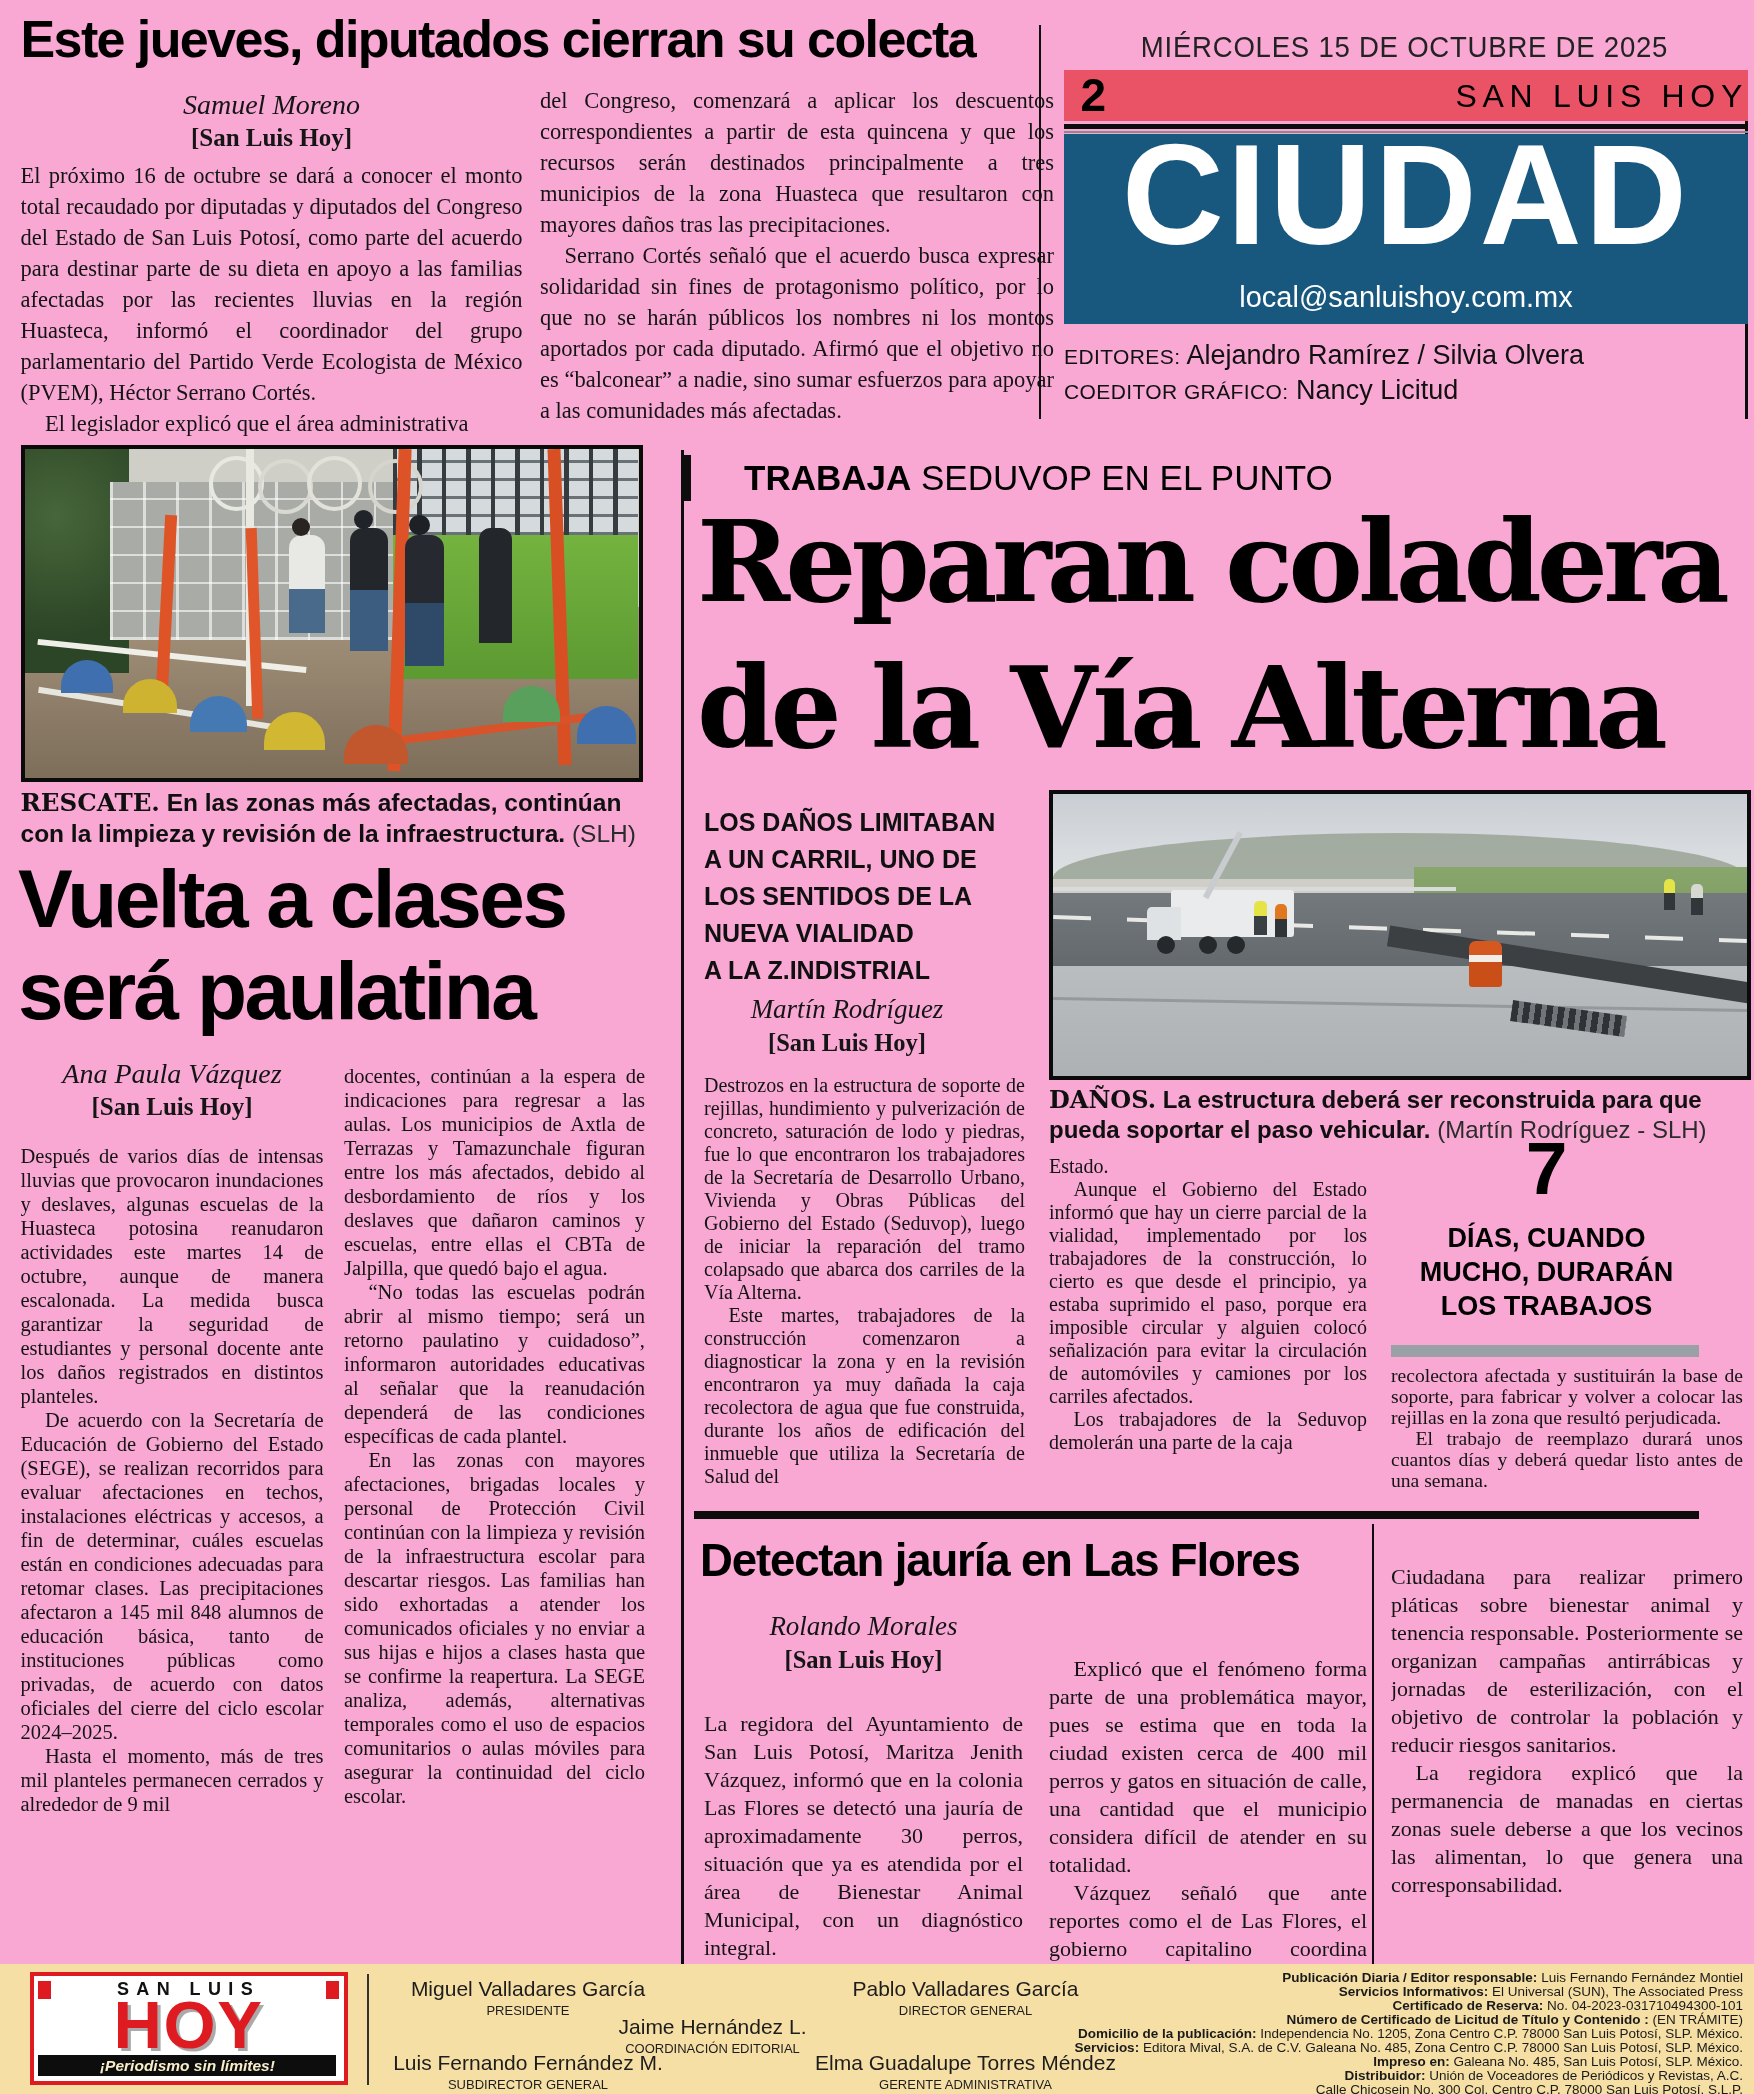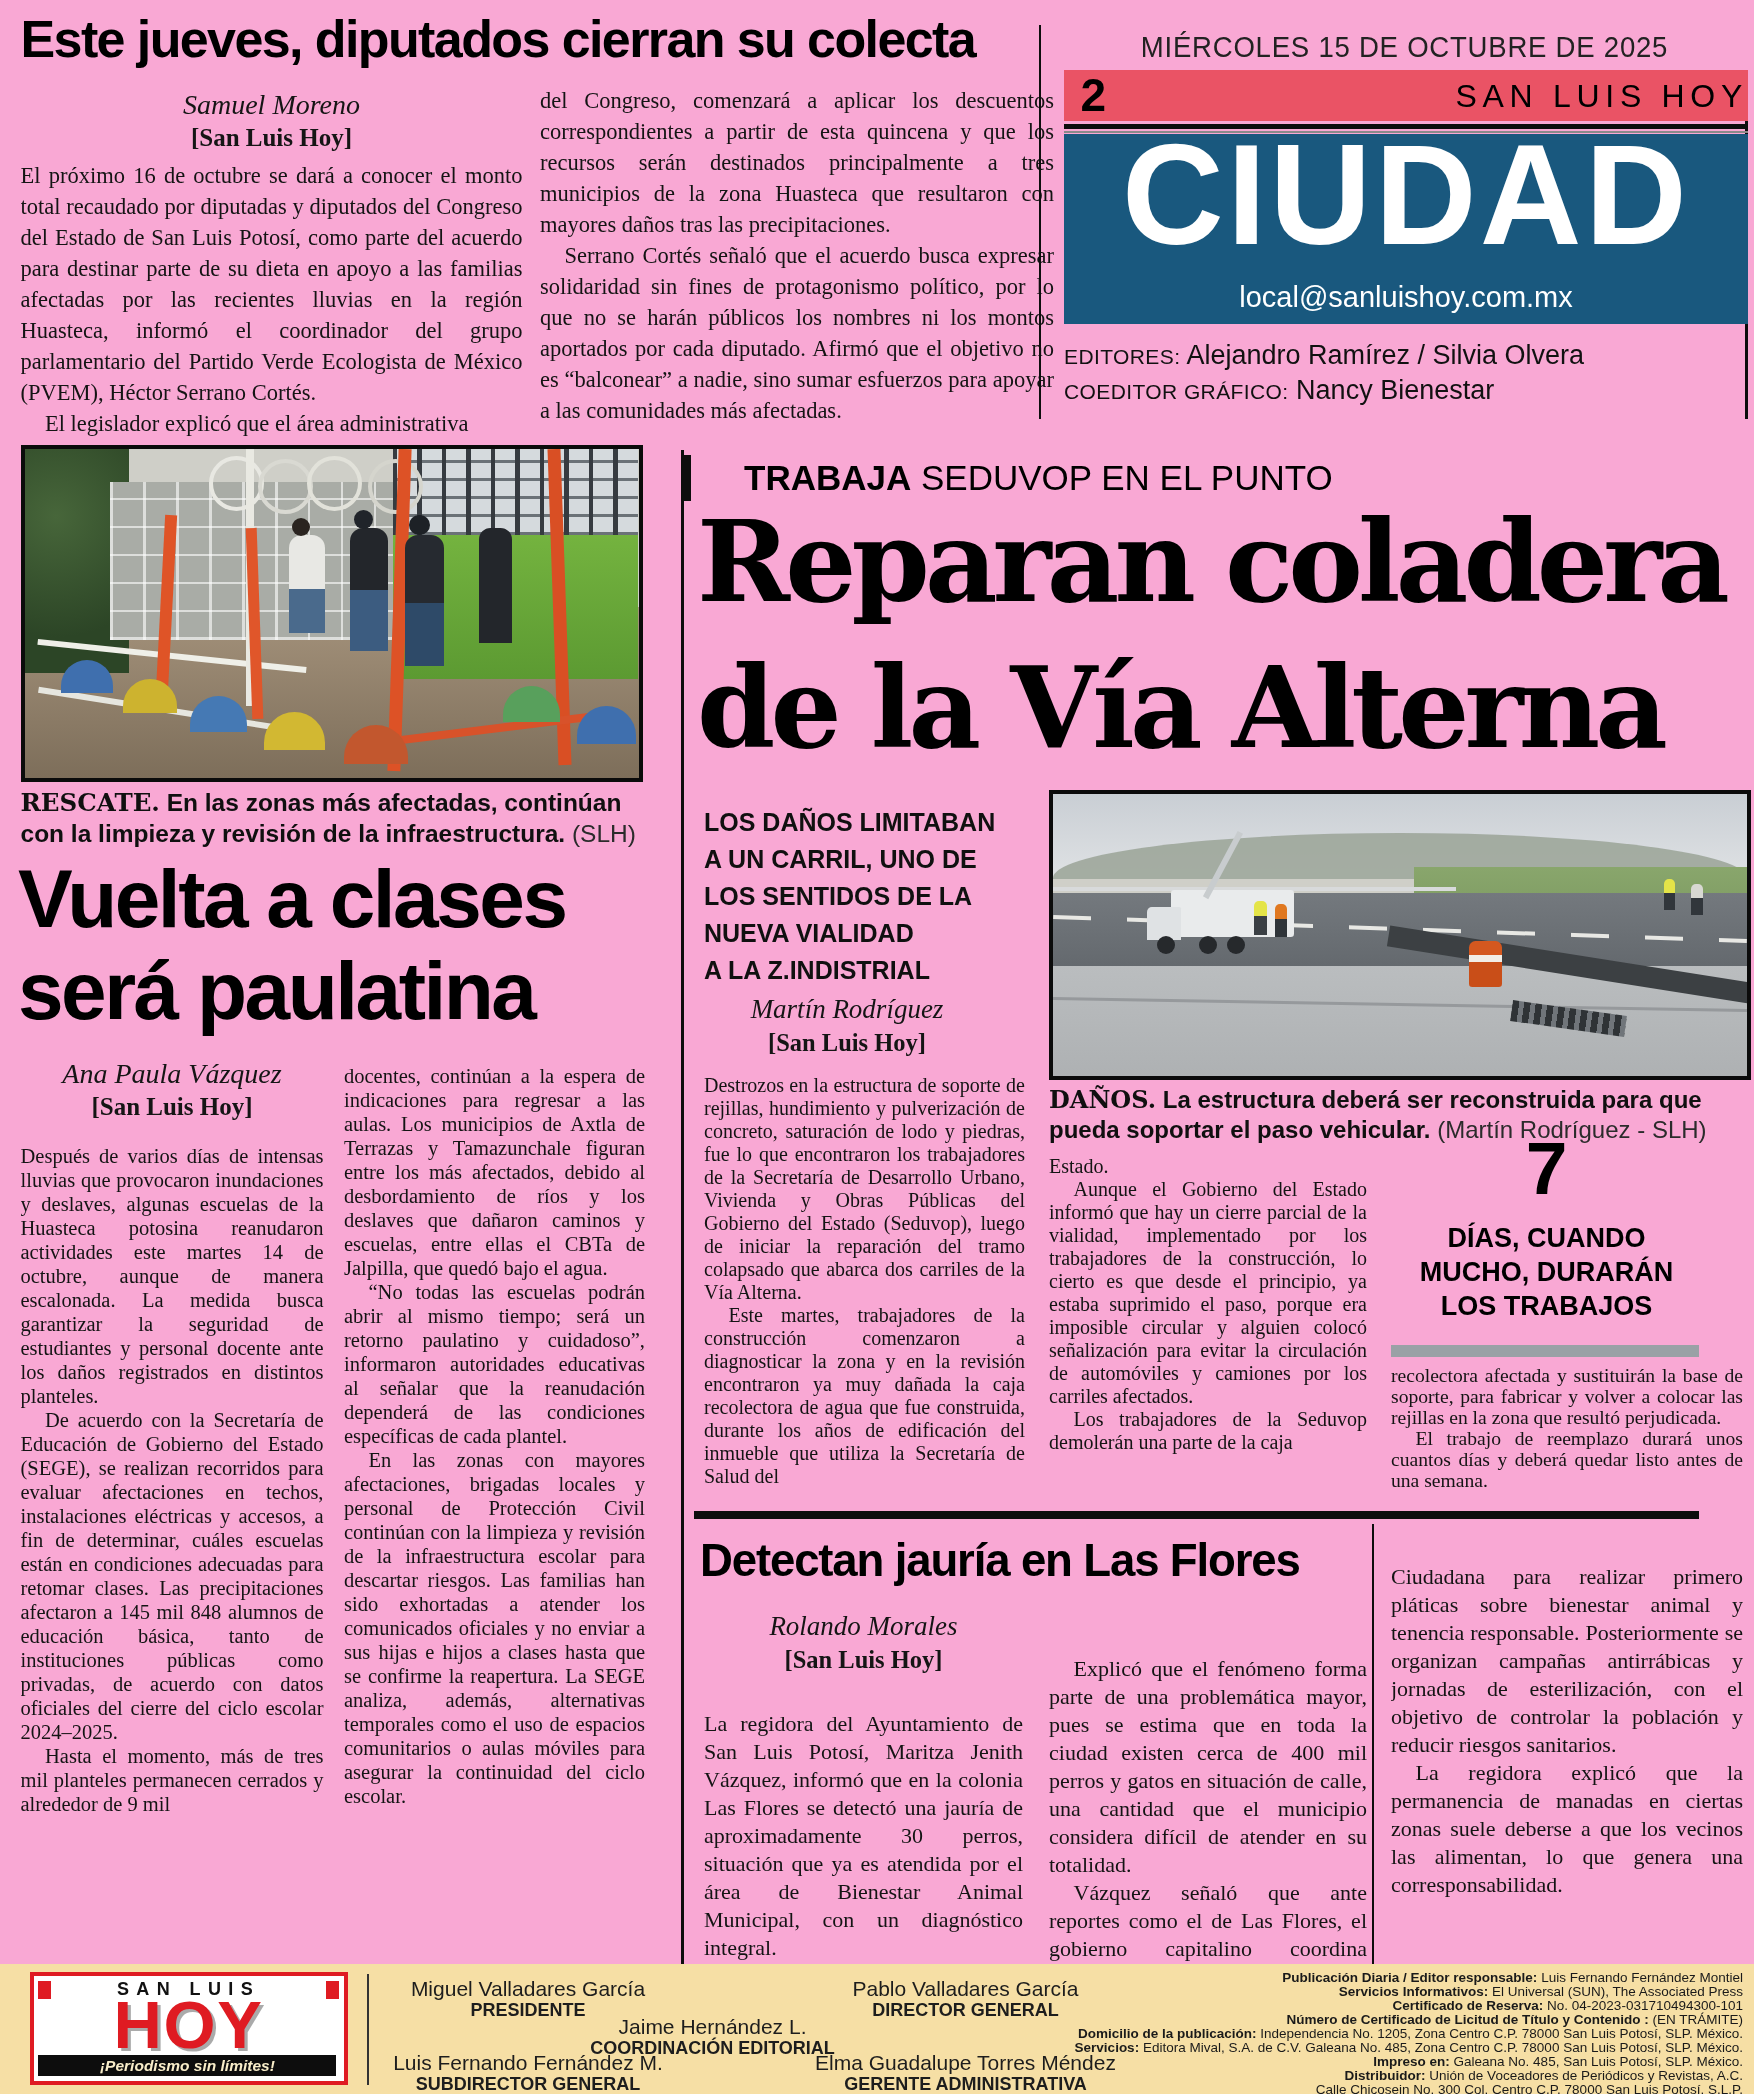--- a/index.html
+++ b/index.html
@@ -25,21 +25,21 @@
   .kicker{font-family:"Liberation Sans",sans-serif;font-size:35px;letter-spacing:0;color:#000;white-space:nowrap;}
   .kicker b{font-weight:700;}
   .kicker span{font-weight:400;}
   .subhead{font-family:"Liberation Sans",sans-serif;font-weight:700;font-size:25px;line-height:37px;color:#101010;}
   .factnum{font-family:"Liberation Sans",sans-serif;font-weight:700;font-size:75px;line-height:75px;text-align:center;color:#000;}
   .factline{font-family:"Liberation Sans",sans-serif;font-weight:700;font-size:27px;line-height:34px;text-align:center;color:#000;}
   .legal-line{font-family:"Liberation Sans",sans-serif;font-size:13.5px;line-height:14px;color:#1a1a1a;text-align:right;}
   .legal-line b{font-weight:700;}
   .staff{font-family:"Liberation Sans",sans-serif;text-align:center;color:#1d1d1d;}
   .staff .nm{font-size:21px;line-height:24px;font-weight:400;display:block;}
-  .staff .rl{font-size:18px;line-height:19.6px;font-weight:700;display:block;}
+  .staff .rl{font-size:13px;line-height:19.6px;font-weight:400;display:block;}
   .photo{background:#cfcfc8;border:4.1px solid #0b0b0b;overflow:hidden;}
   .photo *{position:absolute;}
 </style>
 </head>
 <body>
 
 <div class="page">
 
   <div class="abs hl-sans" style="left:20.5px;top:11.5px;width:1019px;font-size:52px;line-height:1.05;letter-spacing:-1.6px;">Este jueves, diputados cierran su colecta</div>
 
@@ -77,21 +77,21 @@
     <div class="abs" style="left:0;top:147px;width:100%;text-align:center;font-family:'Liberation Sans',sans-serif;
                 font-size:29px;color:#fff;">local@sanluishoy.com.mx</div>
   </div>
 
   <div class="abs" style="left:1064px;top:340px;width:684px;font-family:'Liberation Sans',sans-serif;font-size:27px;color:#111;">
     <span style="font-size:21px;letter-spacing:0.4px;">EDITORES:</span>
     <span>Alejandro Ramírez / Silvia Olvera</span>
   </div>
   <div class="abs" style="left:1064px;top:375px;width:684px;font-family:'Liberation Sans',sans-serif;font-size:27px;color:#111;">
     <span style="font-size:21px;letter-spacing:0.4px;">COEDITOR GRÁFICO:</span>
-    <span>Nancy Bienestar</span>
+    <span>Nancy Licitud</span>
   </div>
 
   <div class="abs rule" style="left:681px;top:450px;width:2.5px;height:1570px;"></div>
 
   <div class="abs photo" style="left:20.5px;top:445px;width:614px;height:329px;">
     <div style="left:0;bottom:0;width:100%;height:52%;background:linear-gradient(#a5937c,#7d6e5a);"></div>
     <div style="left:0;top:0;width:72%;height:55%;background:linear-gradient(100deg,#ececе6 0%,#e7e7e0 60%,#d8d8d0 100%);clip-path:polygon(0 0,100% 0,100% 38%,0 92%);"></div>
     <div style="left:0;top:0;width:17%;height:68%;background:radial-gradient(circle at 30% 30%,#47663a,#2c4526 70%);"></div>
     <div style="left:14%;top:10%;width:52%;height:48%;background:#a9aca6;
          background-image:repeating-linear-gradient(0deg,#ffffff99 0 2.5px,transparent 2.5px 28px),repeating-linear-gradient(90deg,#ffffff99 0 2.5px,transparent 2.5px 33px);"></div>

